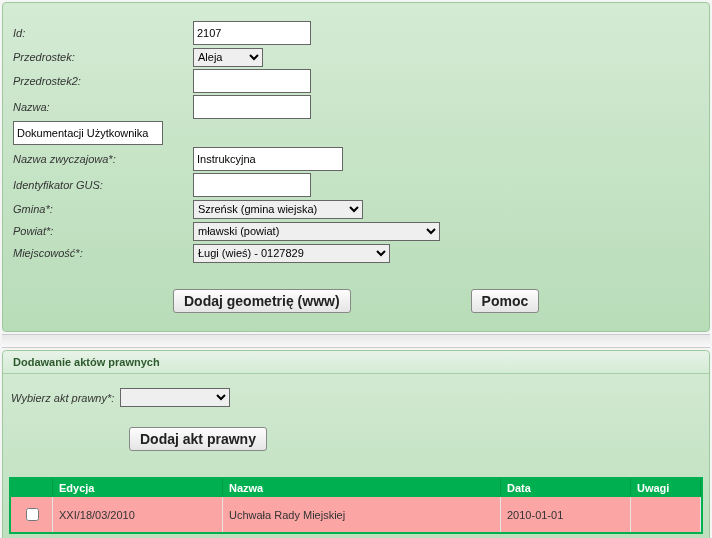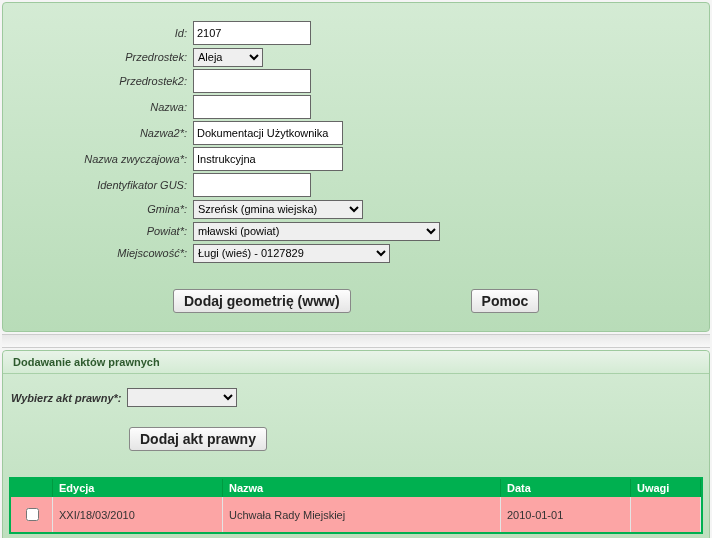--- a/index.html
+++ b/index.html
@@ -31,21 +31,20 @@
     padding: 18px 10px 18px 10px;
   }
   .form-row {
     display: flex;
     align-items: center;
     margin-bottom: 2px;
     min-height: 20px;
   }
   .form-label {
     width: 180px;
-    text-align: right;
     padding-right: 6px;
     font-style: italic;
     color: #333;
   }
   .form-control {
     flex: 0 0 auto;
   }
   input[type="text"] {
     border: 1px solid #666;
     height: 24px;
@@ -88,21 +87,20 @@
     height: 14px;
     background: linear-gradient(to bottom, #e8e8e8, #f8f8f8);
     border-top: 1px solid #ccc;
     border-bottom: 1px solid #ccc;
     margin: 2px;
   }
   .sub-label {
     font-style: italic;
     color: #333;
     margin-right: 6px;
-    font-weight: bold;
   }
   .sub-row {
     display: flex;
     align-items: center;
     padding: 8px 2px 4px 2px;
   }
   .add-akt-row {
     margin: 16px 0 26px 120px;
   }
   table.docs {
@@ -161,21 +159,20 @@
       <div class="form-label">Przedrostek2:</div>
       <div class="form-control"><input type="text" class="w120" value="" style=""></div>
     </div>
 
     <div class="form-row">
       <div class="form-label">Nazwa:</div>
       <div class="form-control"><input type="text" class="w120" value="" style=""></div>
     </div>
 
     <div class="form-row">
-      <div class="form-label">Nazwa2*:</div>
       <div class="form-control"><input type="text" class="w150" value="Dokumentacji Użytkownika" style=""></div>
     </div>
 
     <div class="form-row">
       <div class="form-label">Nazwa zwyczajowa*:</div>
       <div class="form-control"><input type="text" class="w150" value="Instrukcyjna" style=""></div>
     </div>
 
     <div class="form-row">
       <div class="form-label">Identyfikator GUS:</div>

